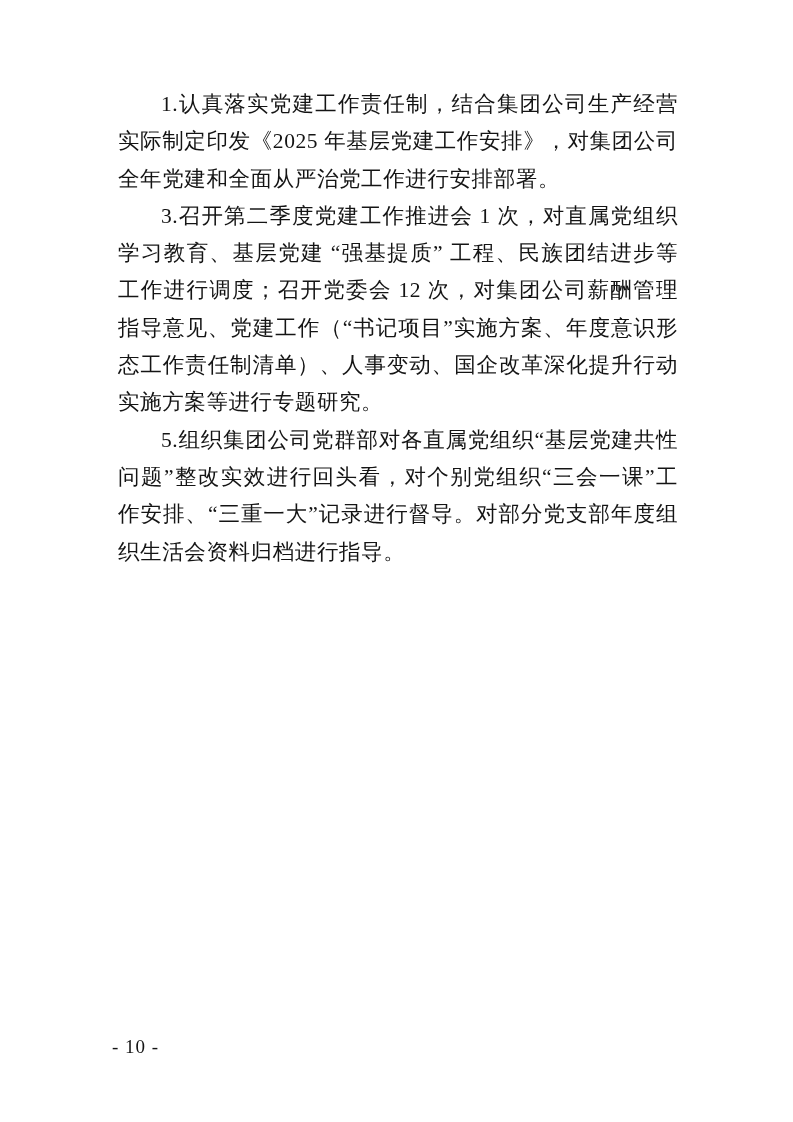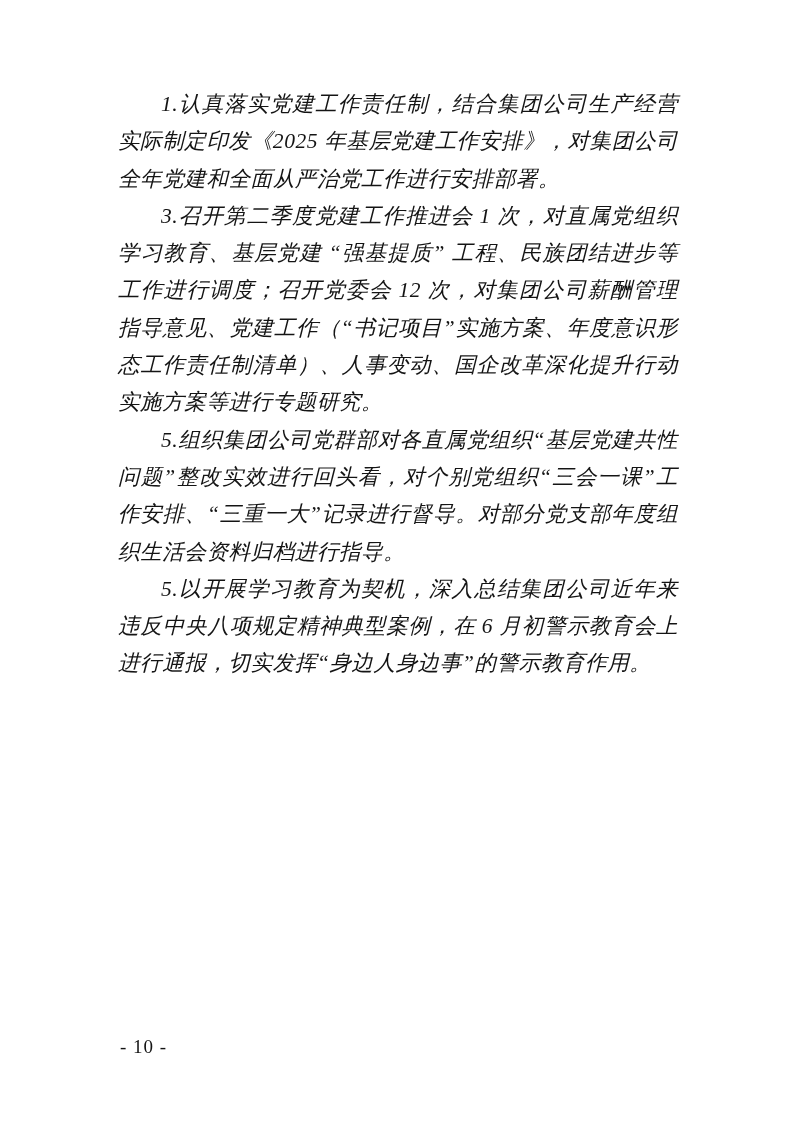--- a/index.html
+++ b/index.html
@@ -25,36 +25,34 @@
   .doc-body p {
     margin: 0;
     padding: 0;
     font-size: 21.5px;
     line-height: 37.3px;
     letter-spacing: 0.6px;
     text-align: justify;
     text-justify: inter-character;
     text-indent: 2em;
     word-break: break-all;
-    font-style: italic;
   }
   .page-number {
     position: absolute;
-    left: 120px;
+    left: 112px;
     top: 1036px;
     font-size: 19px;
     letter-spacing: 1px;
     color: #141414;
     font-family: "Liberation Serif", "DejaVu Serif", serif;
   }
 </style>
 </head>
 <body>
 
 <div class="page">
   <div class="doc-body">
     <p>1.认真落实党建工作责任制，结合集团公司生产经营实际制定印发《2025 年基层党建工作安排》，对集团公司全年党建和全面从严治党工作进行安排部署。</p>
     <p>3.召开第二季度党建工作推进会 1 次，对直属党组织学习教育、基层党建 “强基提质” 工程、民族团结进步等工作进行调度；召开党委会 12 次，对集团公司薪酬管理指导意见、党建工作（“书记项目”实施方案、年度意识形态工作责任制清单）、人事变动、国企改革深化提升行动实施方案等进行专题研究。</p>
     <p>5.组织集团公司党群部对各直属党组织“基层党建共性问题”整改实效进行回头看，对个别党组织“三会一课”工作安排、“三重一大”记录进行督导。对部分党支部年度组织生活会资料归档进行指导。</p>
-    <p>5.以开展学习教育为契机，深入总结集团公司近年来违反中央八项规定精神典型案例，在 6 月初警示教育会上进行通报，切实发挥“身边人身边事”的警示教育作用。</p>
   </div>
   <div class="page-number">- 10 -</div>
 </div>
 
 </body></html>

